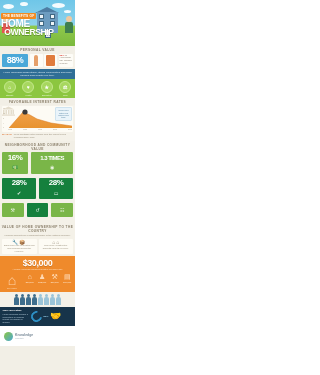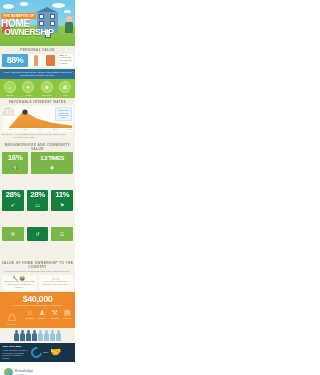--- a/index.html
+++ b/index.html
@@ -130,21 +130,21 @@
     opacity:.5;
   }
   .chart-cap {
     font-size:2.3px; color:#9a907d; line-height:2.8px; padding-top:1px;
     display:flex; gap:2px;
   }
   .chart-cap .k { color:#e07b3c; font-weight:bold; white-space:nowrap; }
 
   
   .comm { background:#f4f1e8; padding:0 2px 2px; }
-  .stat-row { display:flex; gap:3px; margin-bottom:16px; }
+  .stat-row { display:flex; gap:3px; margin-bottom:4px; }
   .stat {
     flex:1; border-radius:1px; color:#fff; text-align:center;
     padding:1.5px 0 2px;
   }
   .stat.green { background:#7ab648; }
   .stat.blue  { background:#15803d; }
   .stat .num { font-weight:bold; font-size:8px; letter-spacing:-.5px; line-height:8px; }
   .stat .num.sm { font-size:6px; }
   .stat .ico {
     height:9px; margin-top:1px; display:flex; align-items:center;
@@ -358,24 +358,20 @@
     </div>
     <div class="stat-row">
       <div class="stat blue">
         <div class="num">28%</div>
         <div class="ico">✔</div>
       </div>
       <div class="stat blue">
         <div class="num">28%</div>
         <div class="ico">▭</div>
       </div>
-      <div class="stat blue">
-        <div class="num">11%</div>
-        <div class="ico">⚑</div>
-      </div>
     </div>
     <div class="stat-row">
       <div class="stat green">
         <div class="ico">⚒</div>
       </div>
       <div class="stat blue">
         <div class="ico">↺</div>
       </div>
       <div class="stat green">
         <div class="ico">☷</div>
@@ -396,21 +392,21 @@
     <div class="cb">
       <div class="icons">
         <span>⌂</span>
         <span>⌂</span>
       </div>
       <div>New home construction supports local tax revenue.</div>
     </div>
   </div>
 
   <div class="orange">
-    <div class="money">$40,000</div>
+    <div class="money">$30,000</div>
     <div class="money-sub">Average economic impact generated per home sale</div>
     <div class="orange-body">
       <div class="big-house">
         <div>⌂</div>
         <div class="cap">Per Home</div>
       </div>
       <div class="hcols">
         <div class="hcol">
           <div class="h">⌂</div>
           <div class="v">$18,000</div>

